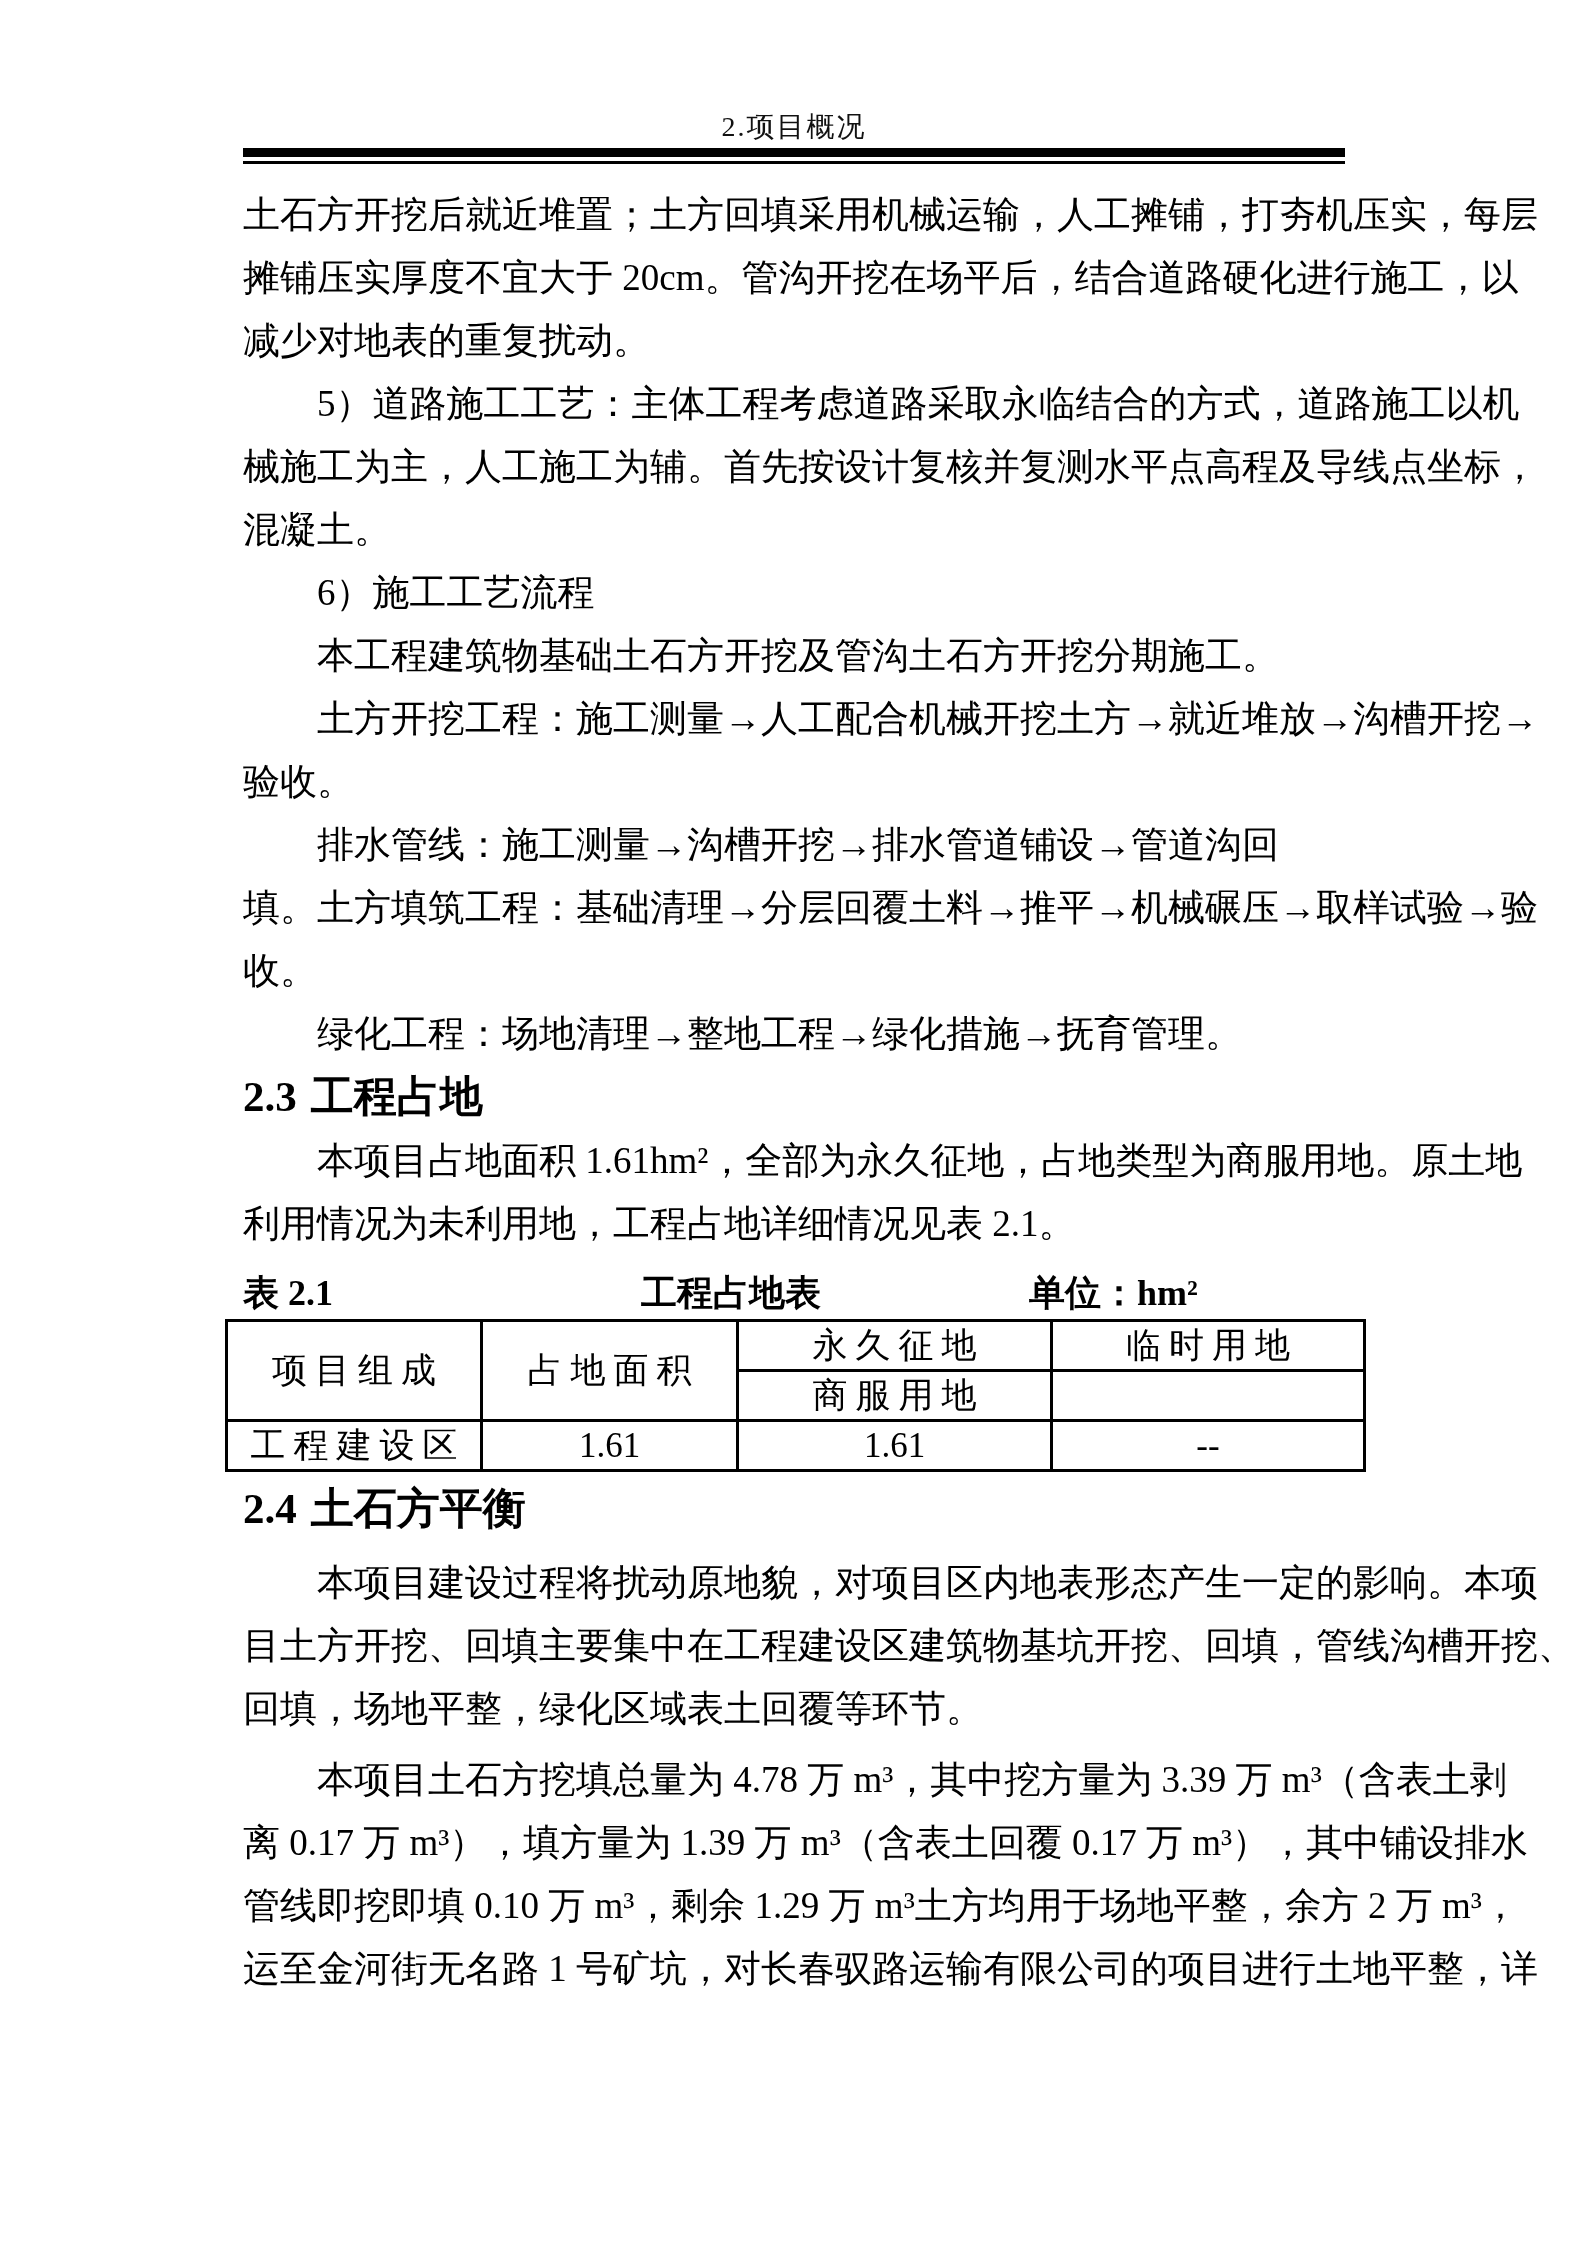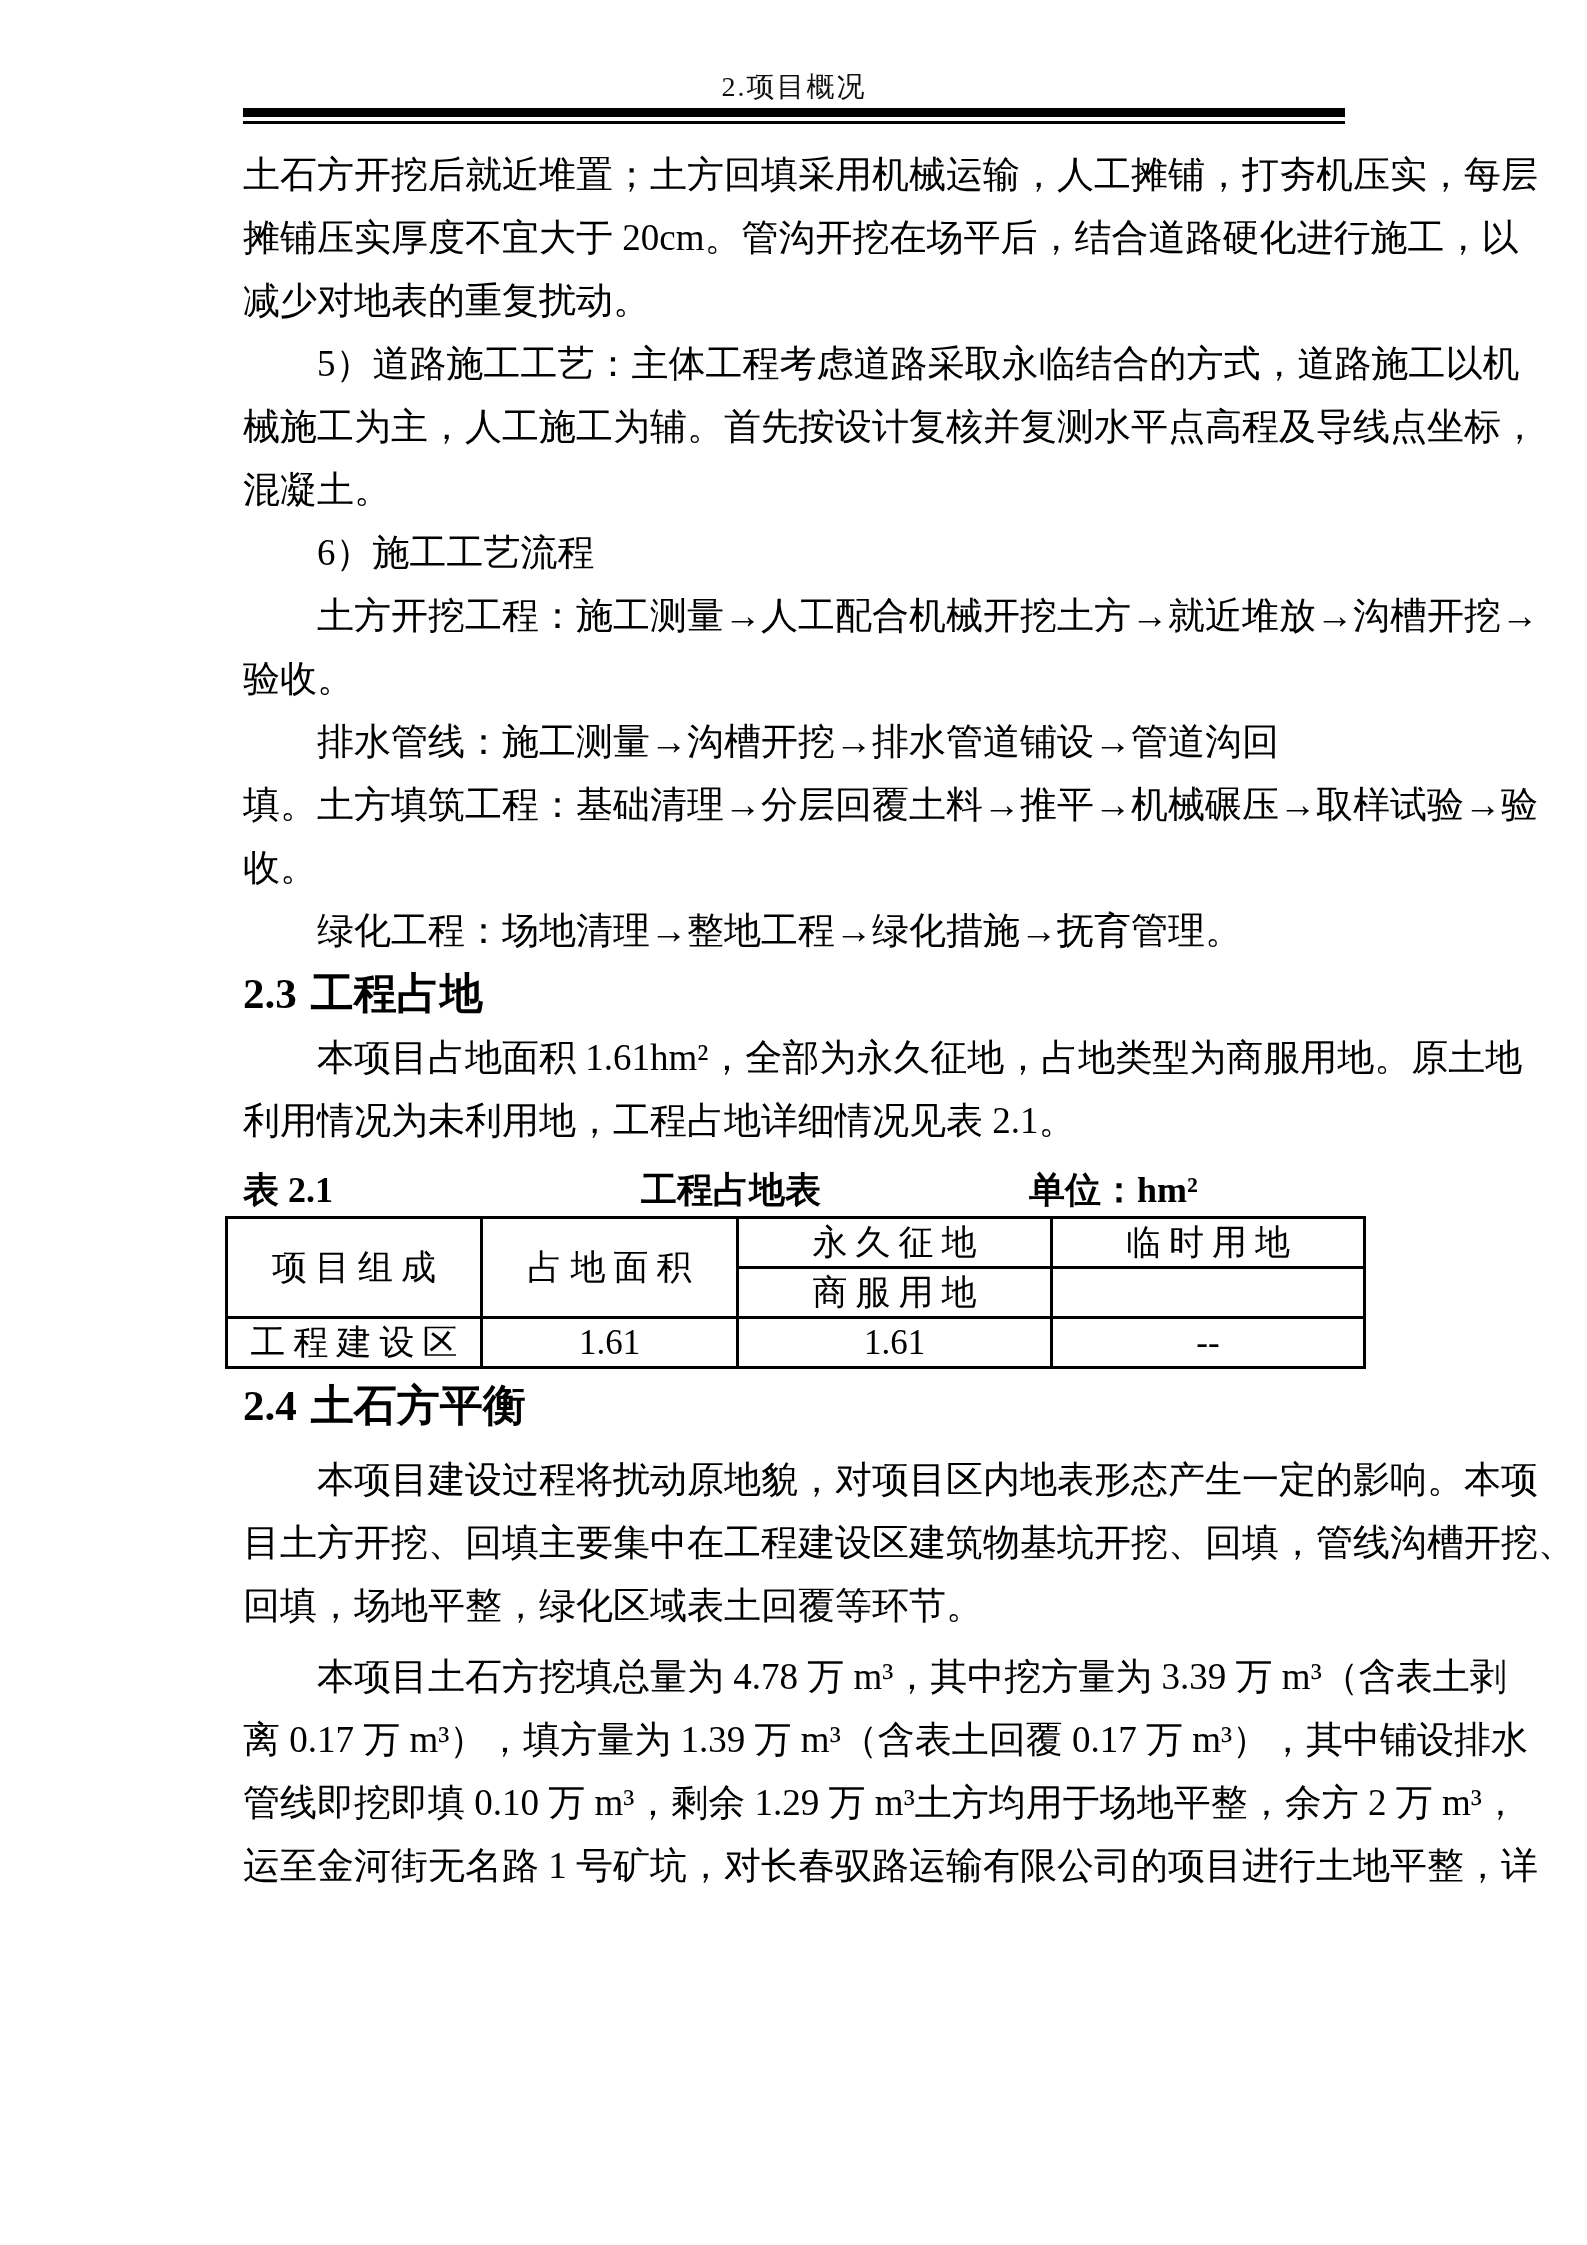--- a/index.html
+++ b/index.html
@@ -9,21 +9,21 @@
     background:#ffffff;
     color:#000000;
     font-family:"Liberation Serif","DejaVu Serif",serif;
     overflow:hidden;
   }
   .content {
     position:absolute; left:243px; top:0; width:1102px;
   }
   
   .header-title {
-    padding-top:72px;
+    padding-top:112px;
     font-size:28px; line-height:30px;
     text-align:center; letter-spacing:2px;
     color:#111111;
   }
   .header-rule {
     margin-top:6px;
     height:4px;
     border-top:9px solid #000;
     border-bottom:3px solid #000;
   }
@@ -92,20 +92,23 @@
         </div>
       <div class="para indent">
           <div class="line">5）道路施工工艺：主体工程考虑道路采取永临结合的方式，道路施工以机</div>
           <div class="line">械施工为主，人工施工为辅。首先按设计复核并复测水平点高程及导线点坐标，</div>
           <div class="line last">混凝土。</div>
         </div>
       <div class="para indent">
           <div class="line last">6）施工工艺流程</div>
         </div>
       <div class="para indent">
+          <div class="line last">本工程建筑物基础土石方开挖及管沟土石方开挖分期施工。</div>
+        </div>
+      <div class="para indent">
           <div class="line">土方开挖工程：施工测量→人工配合机械开挖土方→就近堆放→沟槽开挖→</div>
           <div class="line last">验收。</div>
         </div>
       <div class="para indent">
           <div class="line last">排水管线：施工测量→沟槽开挖→排水管道铺设→管道沟回填。</div>
         </div>
       <div class="para indent">
           <div class="line">土方填筑工程：基础清理→分层回覆土料→推平→机械碾压→取样试验→验</div>
           <div class="line last">收。</div>
         </div>

